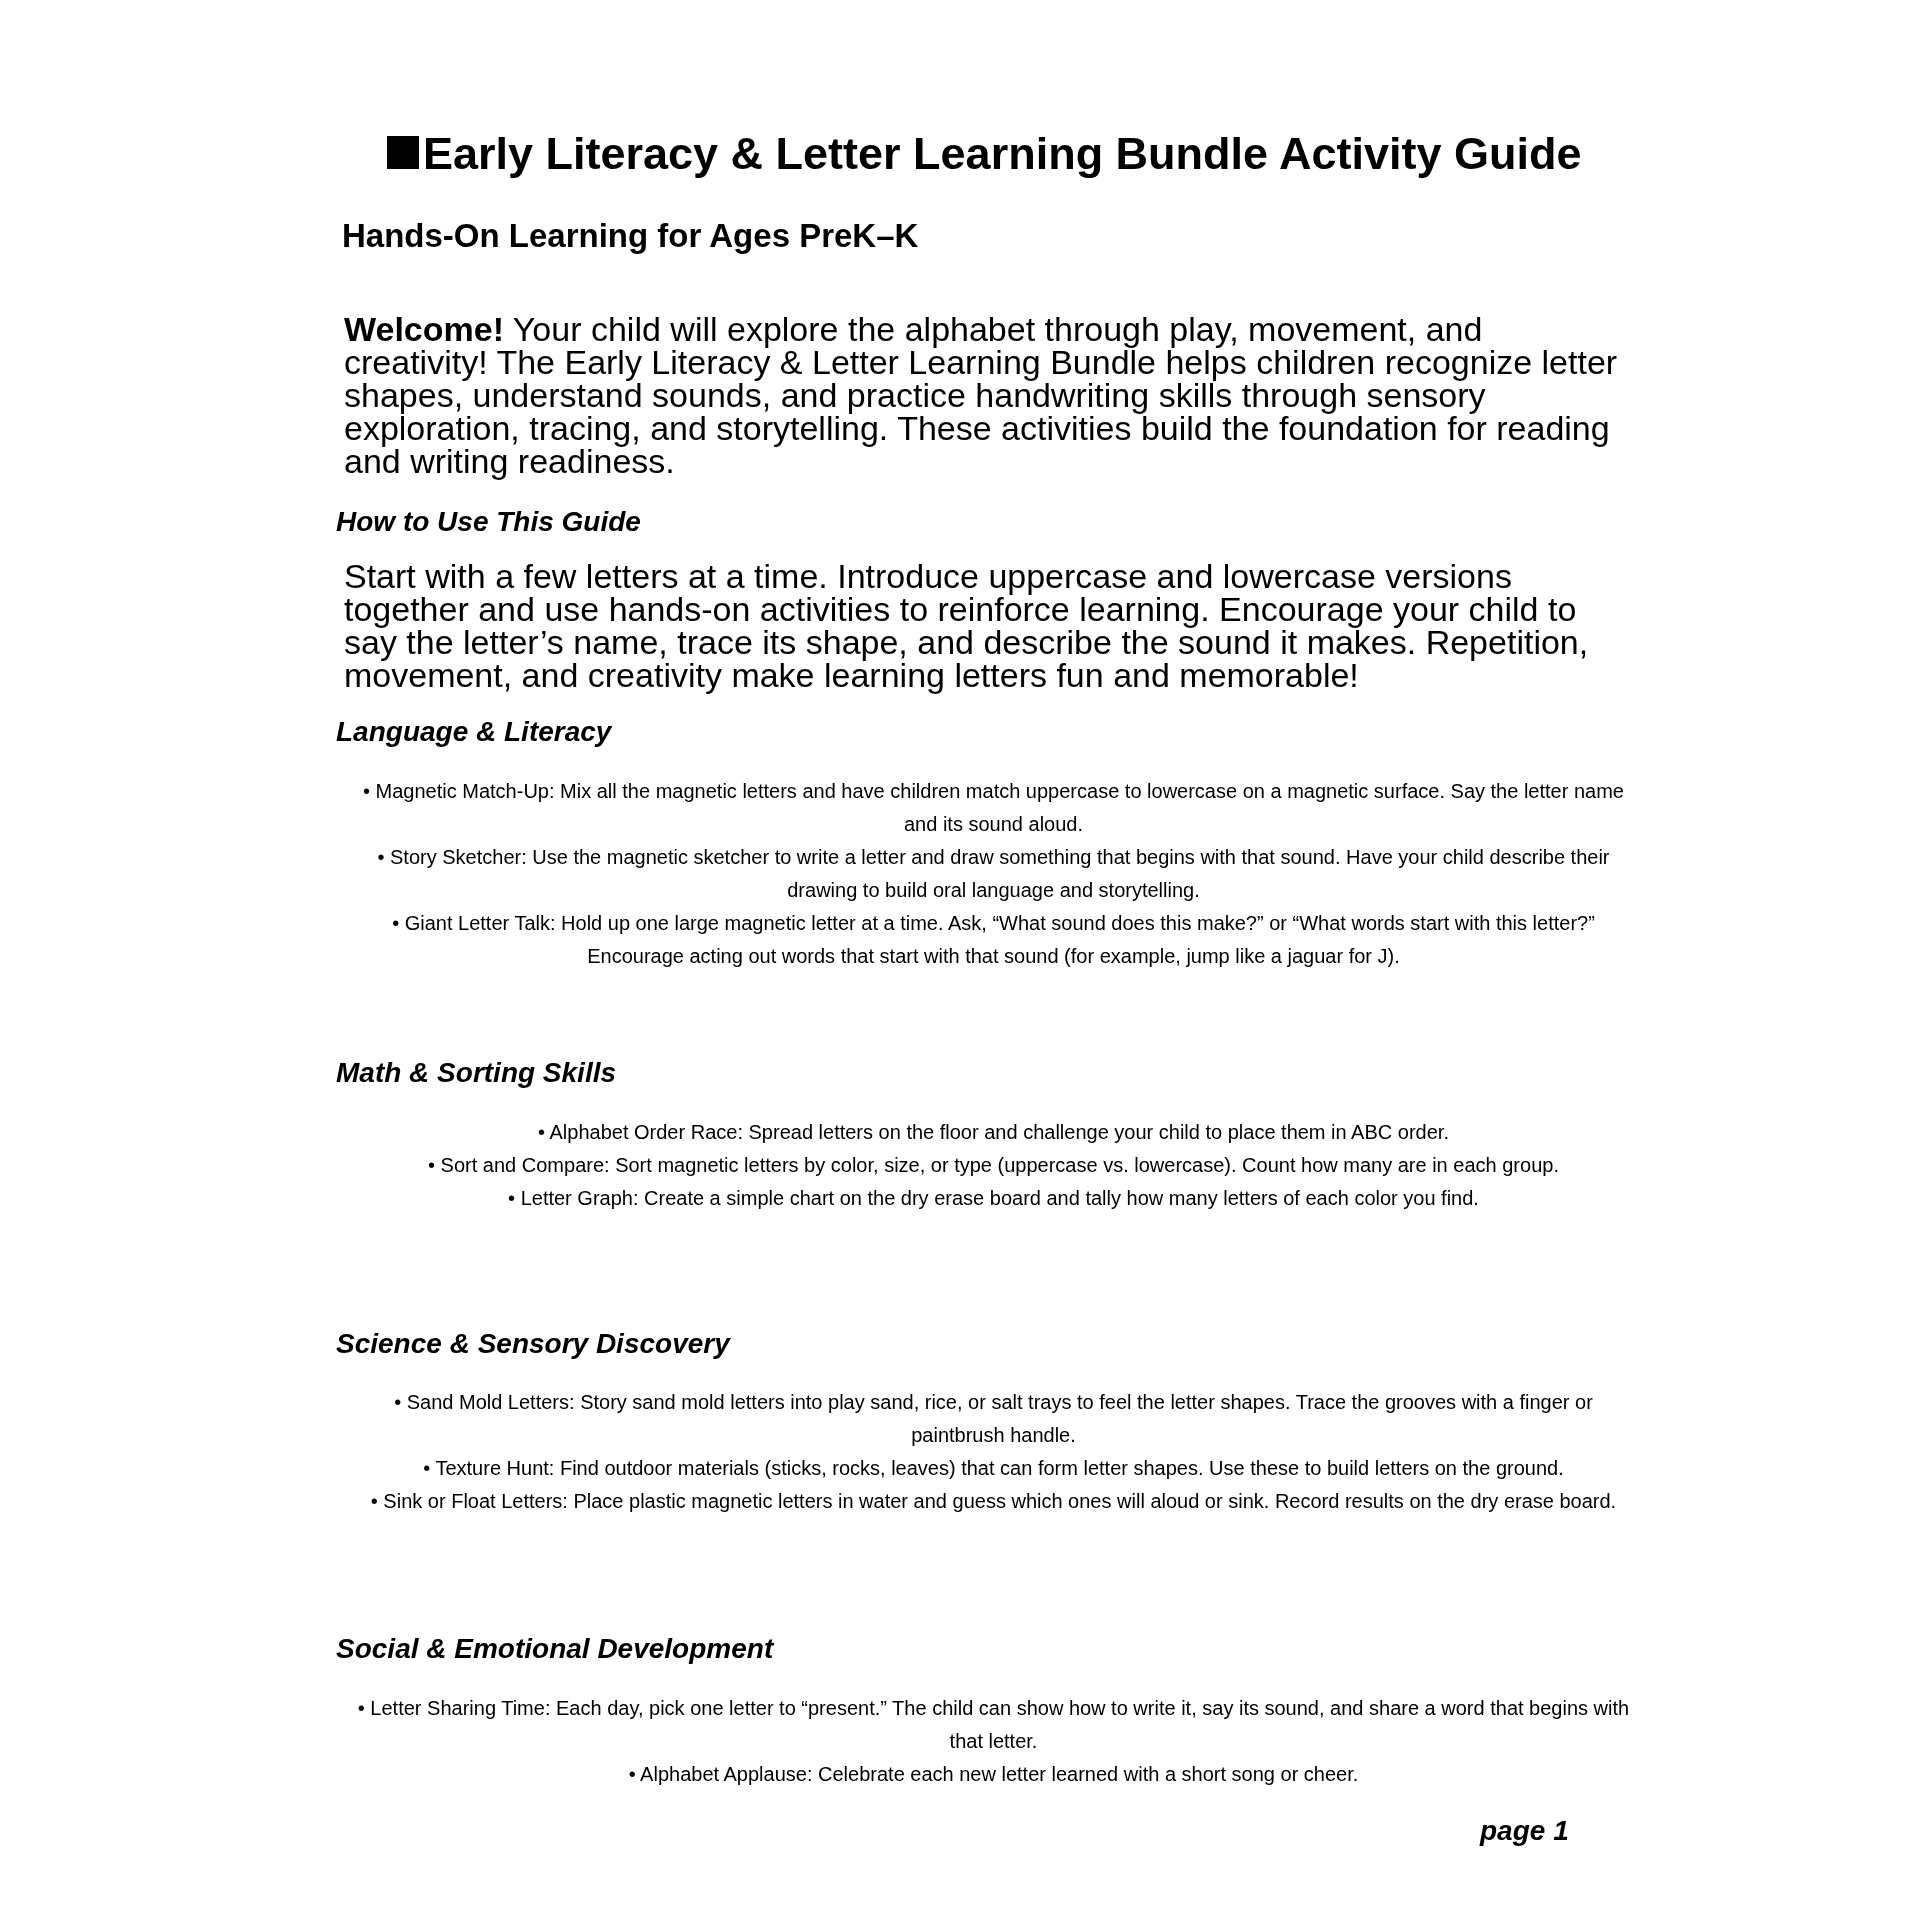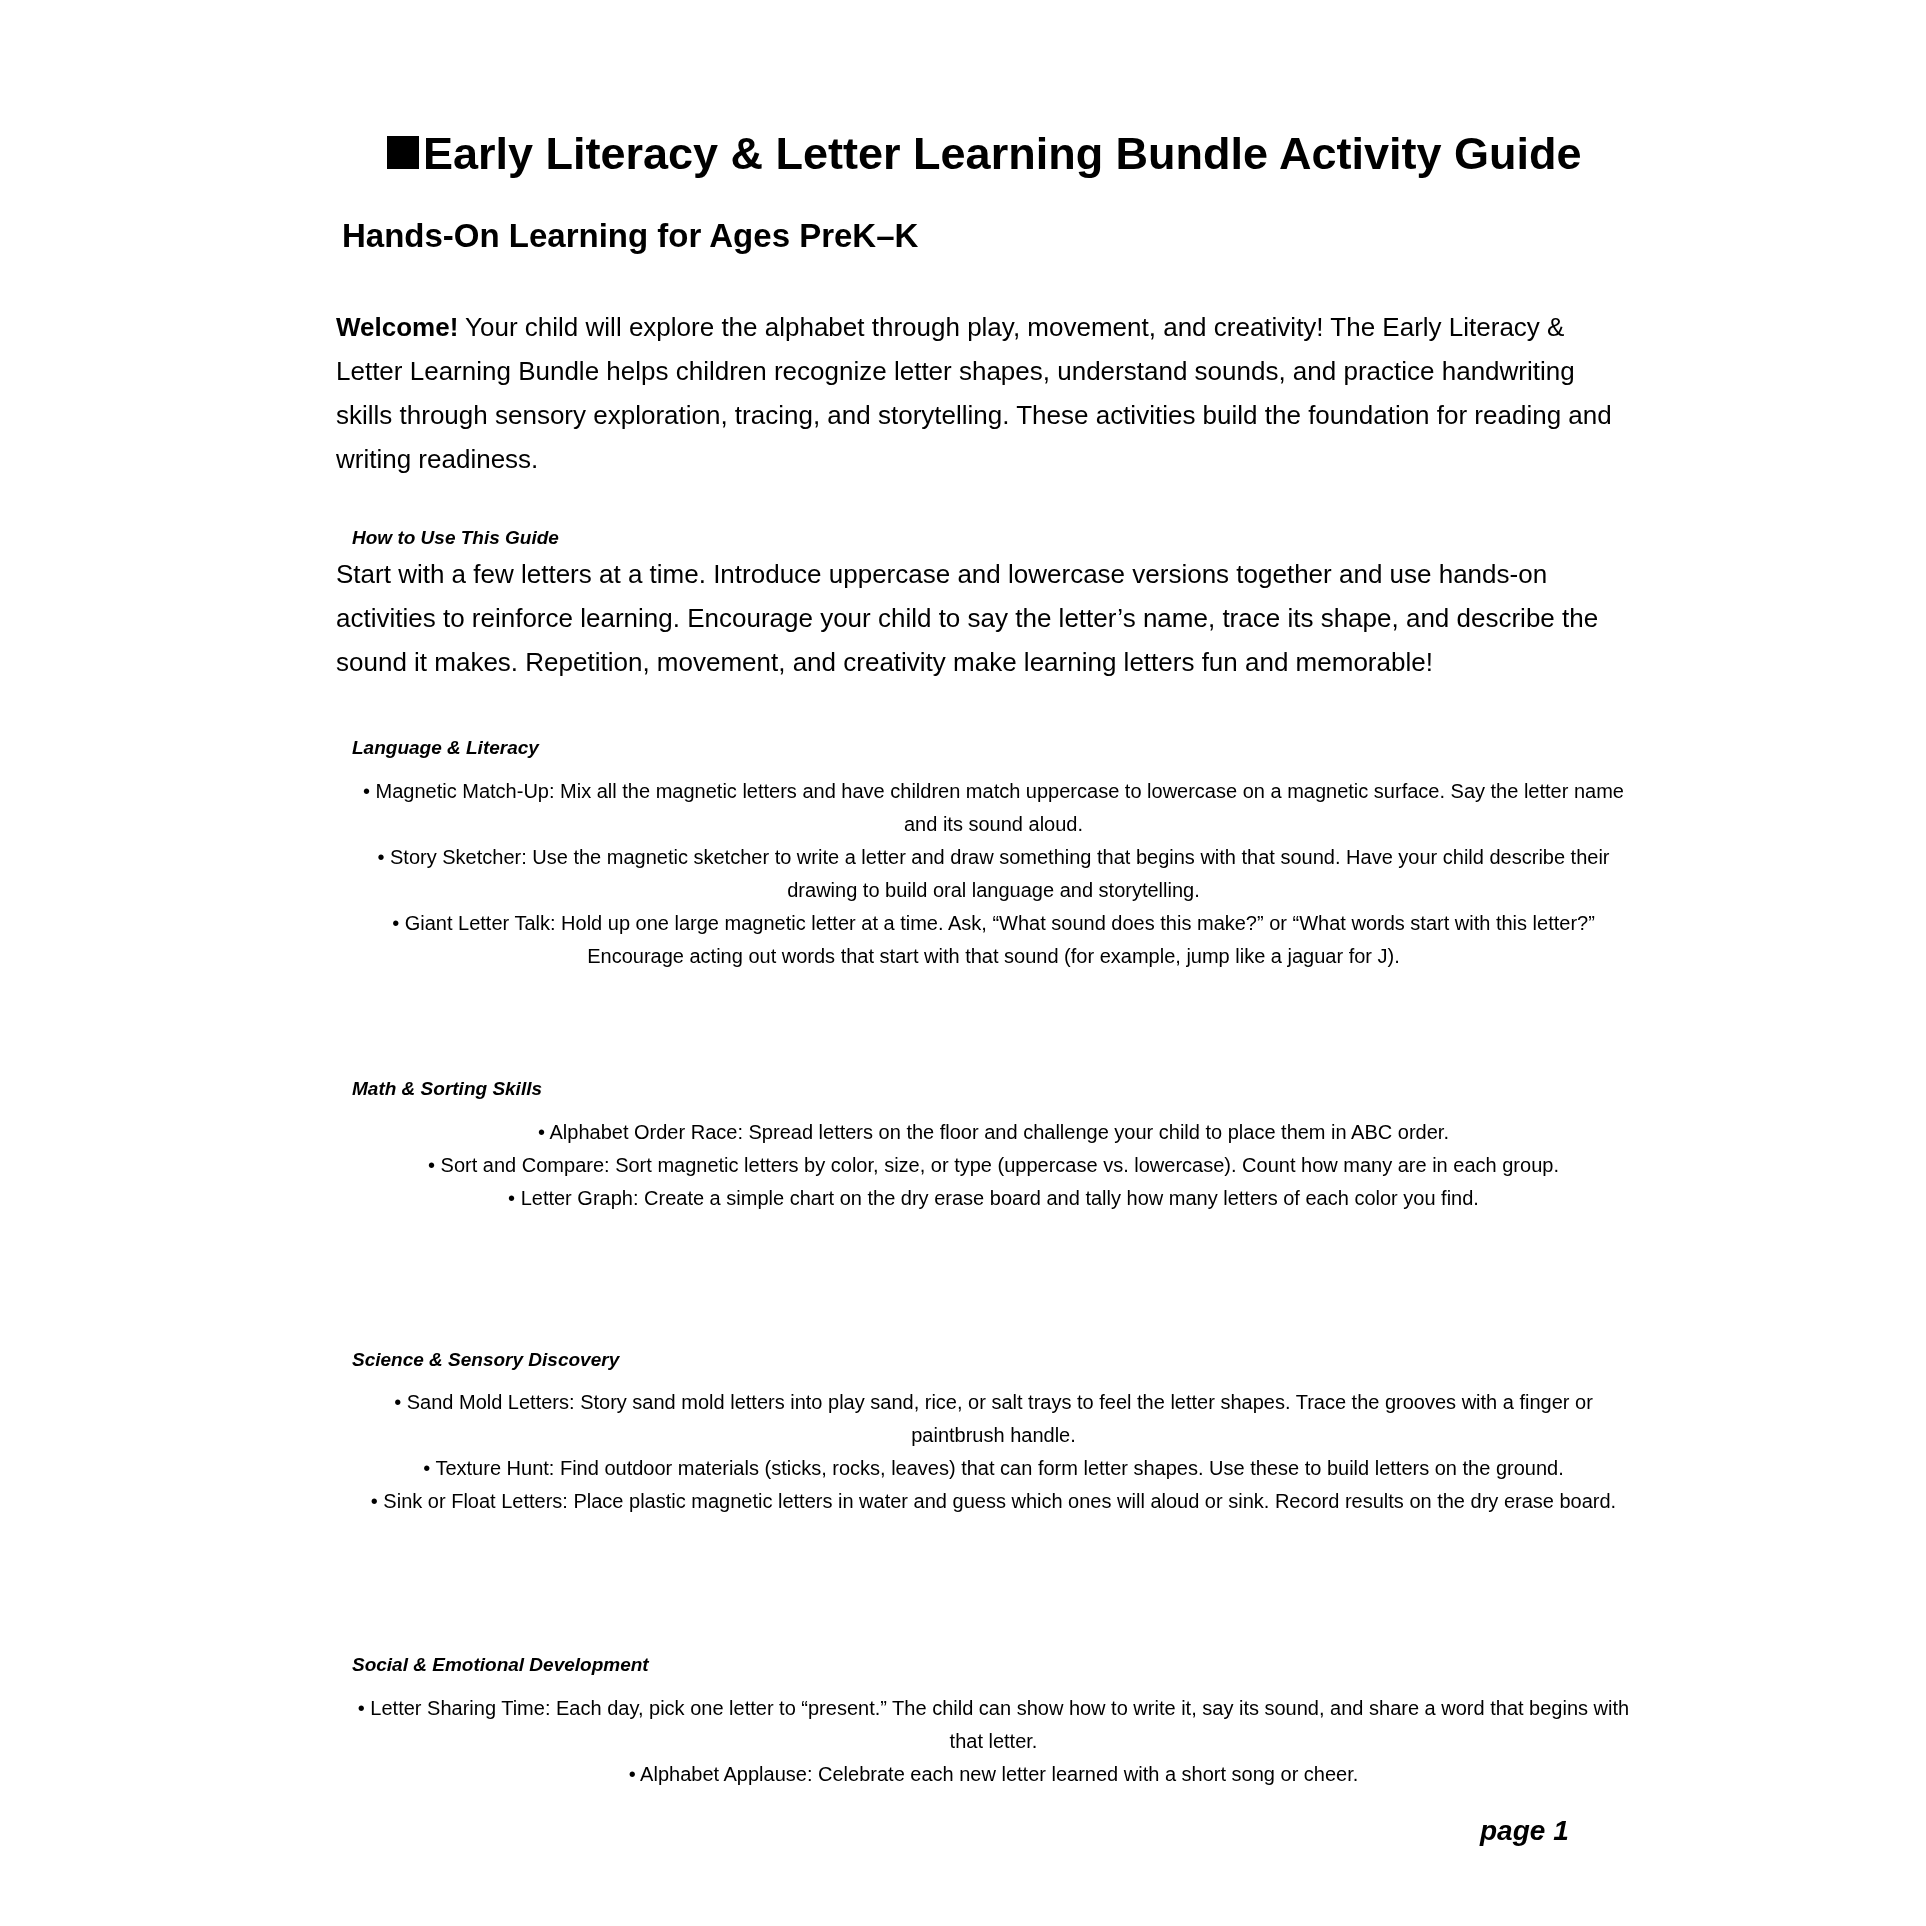--- a/index.html
+++ b/index.html
@@ -53,33 +53,33 @@
       font-weight: bold;
       font-size: 33px;
       line-height: 39px;
       margin: 0;
       white-space: nowrap;
     }
     .para {
       position: absolute;
       left: 0;
       width: 1291px;
-      font-size: 26px;
-      line-height: 44px;
-      margin: 0;
+      font-size: 34px;
+      line-height: 33px;
+      margin: 8px;
     }
     .para b { font-weight: bold; }
     .section-heading {
       position: absolute;
       left: 0;
       font-weight: bold;
       font-style: italic;
-      font-size: 19px;
+      font-size: 28px;
       line-height: 33px;
-      margin: 16px;
+      margin: 0;
       white-space: nowrap;
     }
     .bullets {
       position: absolute;
       left: 0;
       width: 1291px;
       margin: 12px;
       padding: 0;
       list-style: none;
       font-size: 20px;

